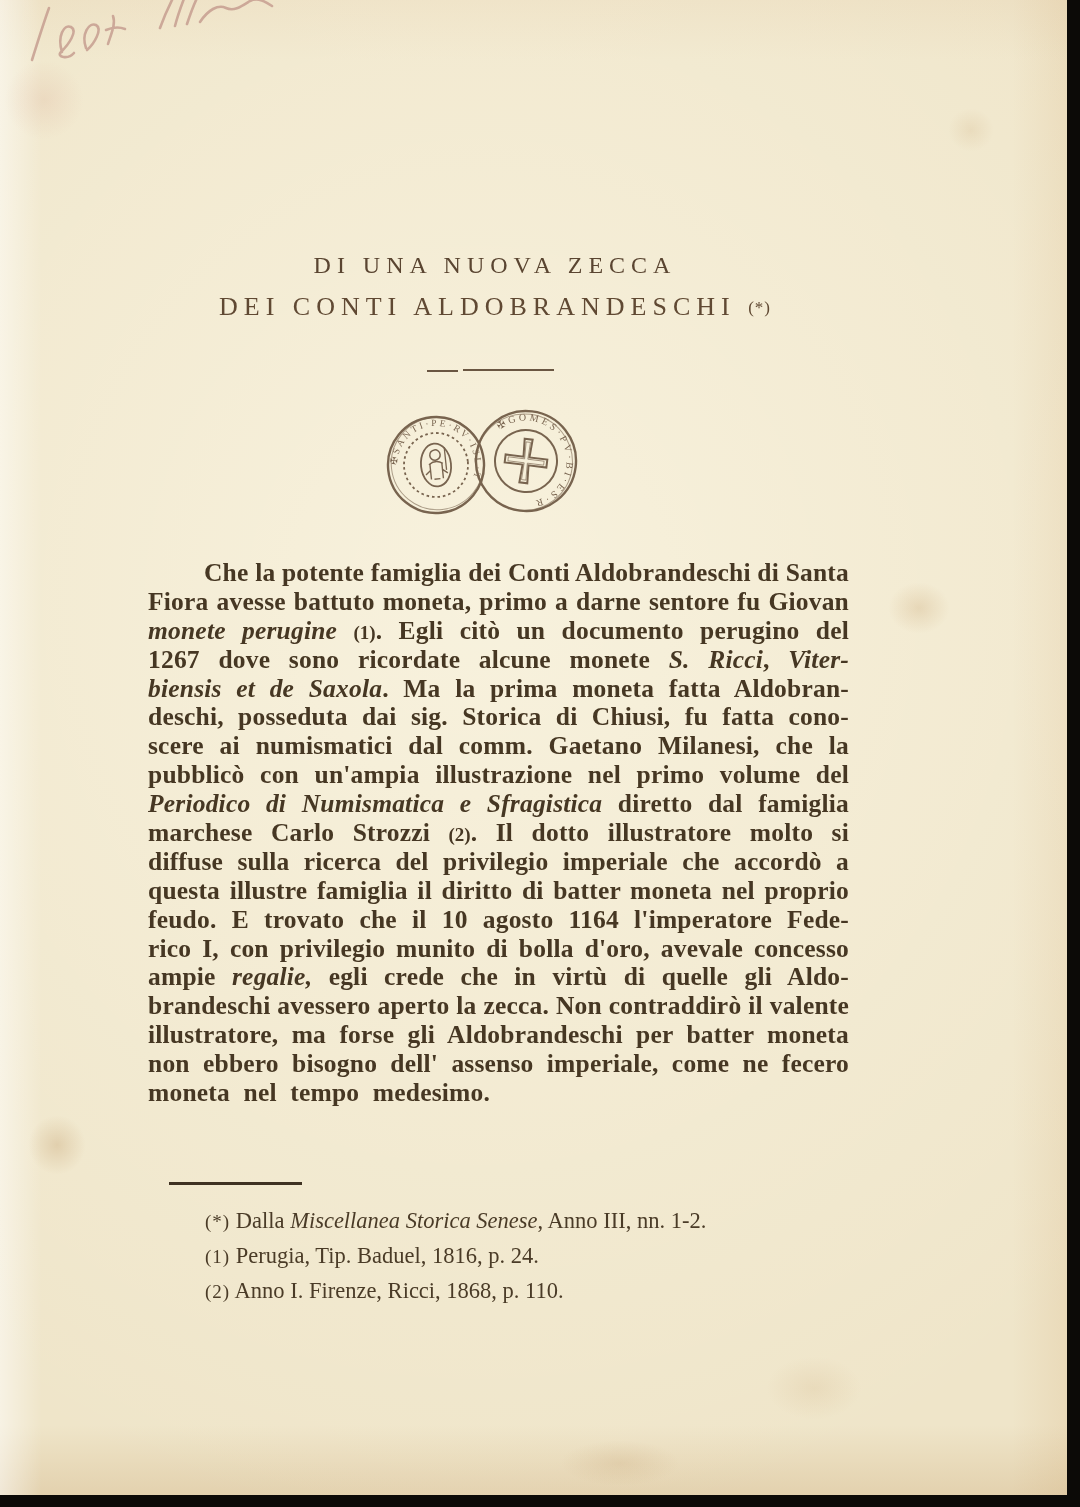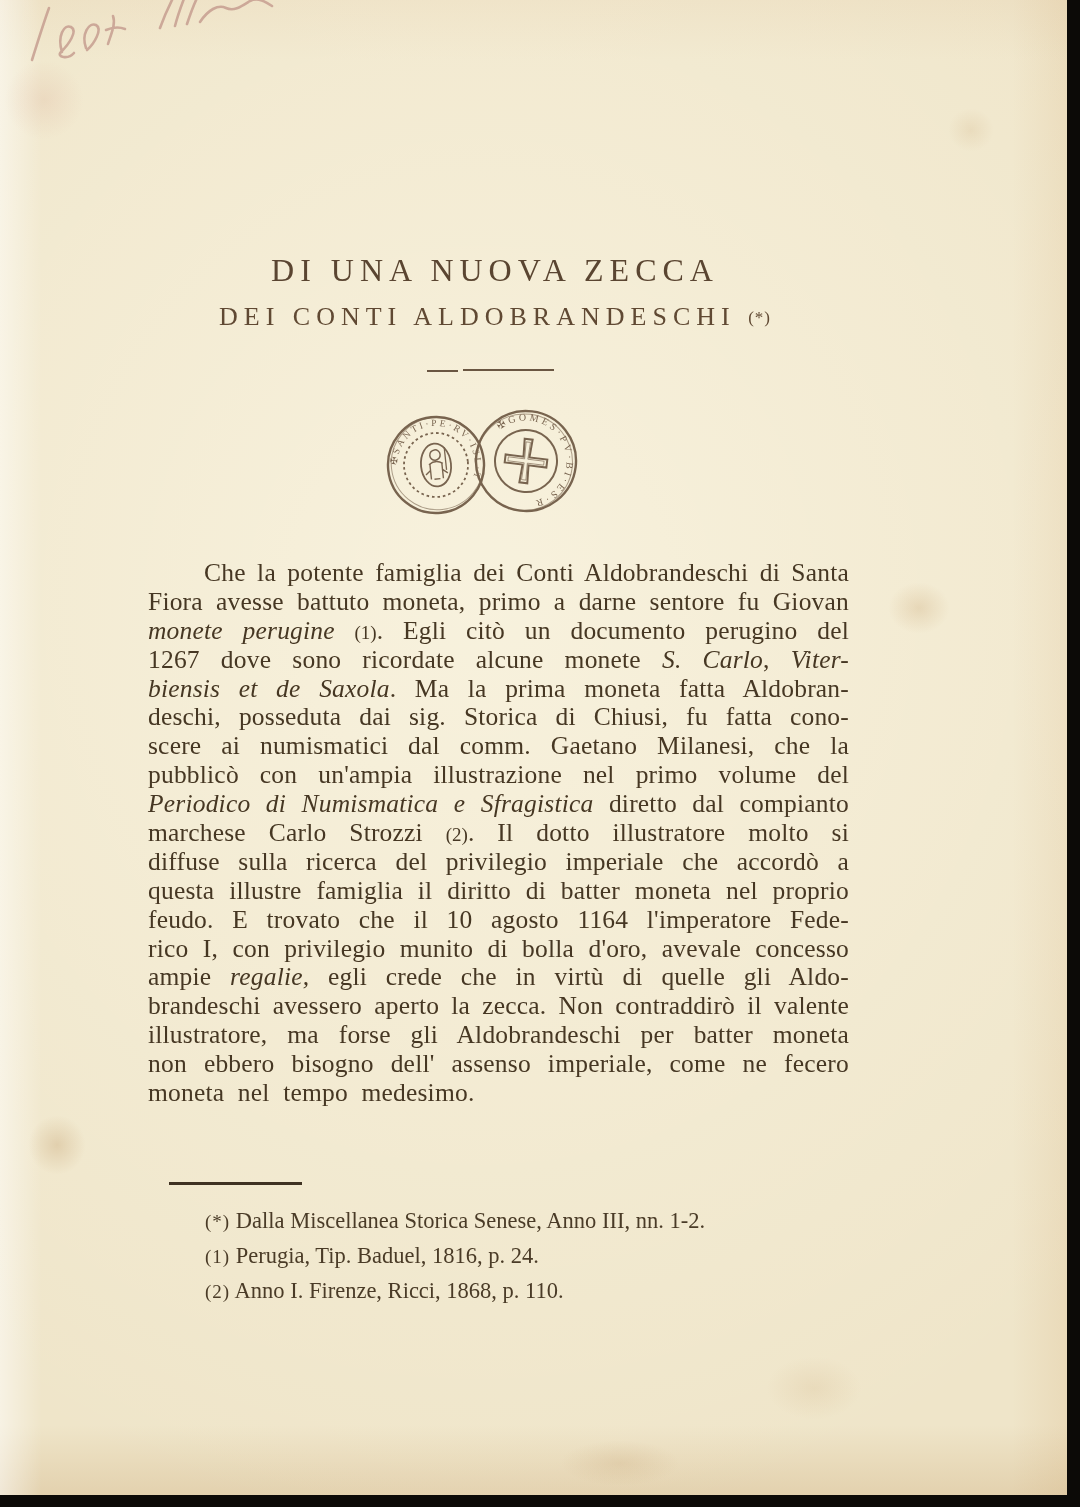--- a/index.html
+++ b/index.html
@@ -15,47 +15,47 @@
       linear-gradient(90deg, rgba(255,255,255,.5) 0px, rgba(255,255,255,0) 42px),
       linear-gradient(0deg, rgba(196,158,104,.28) 0px, rgba(196,158,104,0) 70px),
       linear-gradient(180deg, rgba(222,190,150,.18) 0px, rgba(222,190,150,0) 60px),
       linear-gradient(270deg, rgba(214,178,128,.22) 0px, rgba(214,178,128,0) 55px),
       #efe5c9;
   }
   .stain{position:absolute;border-radius:50%;pointer-events:none;}
   .handwriting{position:absolute;left:10px;top:-6px;}
 
   .title-block{position:absolute;left:0;top:252px;width:990px;text-align:center;color:#5a4531;}
-  .title-main{font-size:32px;letter-spacing:6px;font-weight:400;white-space:nowrap;}
+  .title-main{font-size:24px;letter-spacing:6px;font-weight:400;white-space:nowrap;}
   .title-sub{font-size:26px;letter-spacing:6px;margin-top:13px;white-space:nowrap;color:#604933;}
   .title-sub .ref{font-size:17px;letter-spacing:1px;vertical-align:2px;}
   .title-rule{position:absolute;left:427px;top:369px;width:127px;height:3px;}
   .title-rule .seg1{position:absolute;left:0;top:1px;width:31px;height:2px;background:#6a5642;}
   .title-rule .seg2{position:absolute;left:36px;top:0;width:91px;height:2px;background:#6a5642;}
 
   .coins{position:absolute;left:383px;top:401px;}
 
   .body-text{
     position:absolute;left:148px;top:559px;width:701px;
     font-size:25.5px;line-height:28.9px;color:#463723;letter-spacing:.2px;
   }
-  .bodyline{text-align:justify;text-align-last:justify;height:28.9px;overflow:visible;}
+  .bodyline{text-align:justify;text-align-last:justify;height:28.9px;overflow:visible;font-weight:bold;}
   .bodyline.indent{padding-left:56px;}
   .bodyline.lastline{text-align:right;text-align-last:left;word-spacing:7px;}
   .bodyline .it{font-style:italic;}
   .bodyline .sm{font-size:19px;letter-spacing:0;}
 
   .fn-rule{position:absolute;left:169px;top:1182px;width:133px;height:3px;background:#3f3222;}
   .footnotes{
     position:absolute;left:150px;top:1204px;width:700px;
     font-size:22.5px;line-height:34px;color:#4a3b27;
   }
   .fnline{padding-left:55px;}
   .fnline .marker{font-size:19px;letter-spacing:1px;}
-  .fnline .it{}
+  .fnline .it{font-style:italic;}
 </style>
 </head>
 <body>
 
 <div class="page">
 
   <div class="stain" style="left:888px;top:582px;width:62px;height:52px;background:radial-gradient(ellipse at center, rgba(186,142,84,.22), rgba(186,142,84,0) 70%);"></div>
   <div class="stain" style="left:28px;top:1115px;width:58px;height:60px;background:radial-gradient(ellipse at center, rgba(180,136,80,.26), rgba(180,136,80,0) 70%);"></div>
   <div class="stain" style="left:4px;top:60px;width:80px;height:80px;background:radial-gradient(ellipse at center, rgba(206,140,118,.16), rgba(206,140,118,0) 70%);"></div>
   <div class="stain" style="left:766px;top:1356px;width:96px;height:64px;background:radial-gradient(ellipse at center, rgba(186,142,84,.13), rgba(186,142,84,0) 70%);"></div>
@@ -119,26 +119,26 @@
           <textPath href="#rc" startOffset="30">✠GOMES·PV·BI·ES·R</textPath>
         </text>
       </g>
     </g>
   </svg>
 
   <div class="body-text" id="body-text">
       <div class="bodyline indent"><span>Che la potente famiglia dei Conti Aldobrandeschi di Santa</span></div>
       <div class="bodyline"><span>Fiora avesse battuto moneta, primo a darne sentore fu Giovan</span></div>
       <div class="bodyline"><span class="it">monete perugine </span><span class="sm">(1)</span><span>. Egli citò un documento perugino del</span></div>
-      <div class="bodyline"><span>1267 dove sono ricordate alcune monete </span><span class="it">S. Carlo</span><span>, </span><span class="it">Viter-</span></div>
+      <div class="bodyline"><span>1267 dove sono ricordate alcune monete </span><span class="it">S. Ricci</span><span>, </span><span class="it">Viter-</span></div>
       <div class="bodyline"><span class="it">biensis et de Saxola</span><span>. Ma la prima moneta fatta Aldobran-</span></div>
       <div class="bodyline"><span>deschi, posseduta dai sig. Storica di Chiusi, fu fatta cono-</span></div>
       <div class="bodyline"><span>scere ai numismatici dal comm. Gaetano Milanesi, che la</span></div>
       <div class="bodyline"><span>pubblicò con un'ampia illustrazione nel primo volume del</span></div>
-      <div class="bodyline"><span class="it">Periodico di Numismatica e Sfragistica</span><span> diretto dal compianto</span></div>
+      <div class="bodyline"><span class="it">Periodico di Numismatica e Sfragistica</span><span> diretto dal famiglia</span></div>
       <div class="bodyline"><span>marchese Carlo Strozzi </span><span class="sm">(2)</span><span>. Il dotto illustratore molto si</span></div>
       <div class="bodyline"><span>diffuse sulla ricerca del privilegio imperiale che accordò a</span></div>
       <div class="bodyline"><span>questa illustre famiglia il diritto di batter moneta nel proprio</span></div>
       <div class="bodyline"><span>feudo. E trovato che il 10 agosto 1164 l'imperatore Fede-</span></div>
       <div class="bodyline"><span>rico I, con privilegio munito di bolla d'oro, avevale concesso</span></div>
       <div class="bodyline"><span>ampie </span><span class="it">regalie,</span><span> egli crede che in virtù di quelle gli Aldo-</span></div>
       <div class="bodyline"><span>brandeschi avessero aperto la zecca. Non contraddirò il valente</span></div>
       <div class="bodyline"><span>illustratore, ma forse gli Aldobrandeschi per batter moneta</span></div>
       <div class="bodyline"><span>non ebbero bisogno dell' assenso imperiale, come ne fecero</span></div>
       <div class="bodyline lastline"><span>moneta nel tempo medesimo.</span></div>

